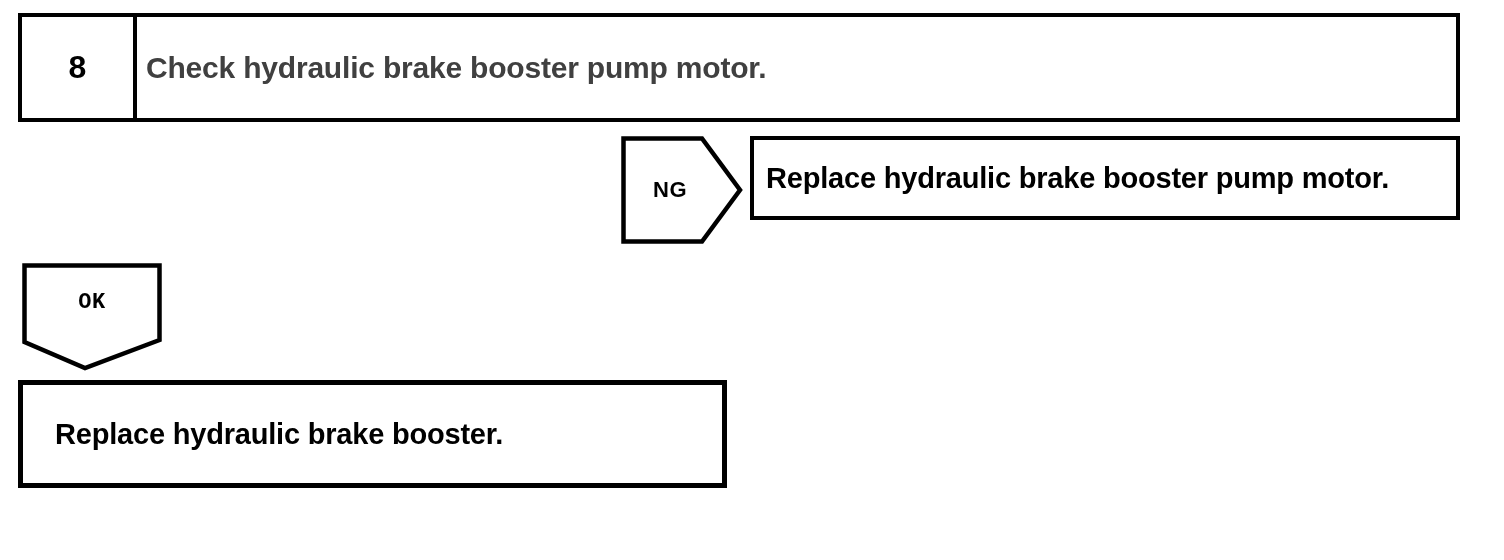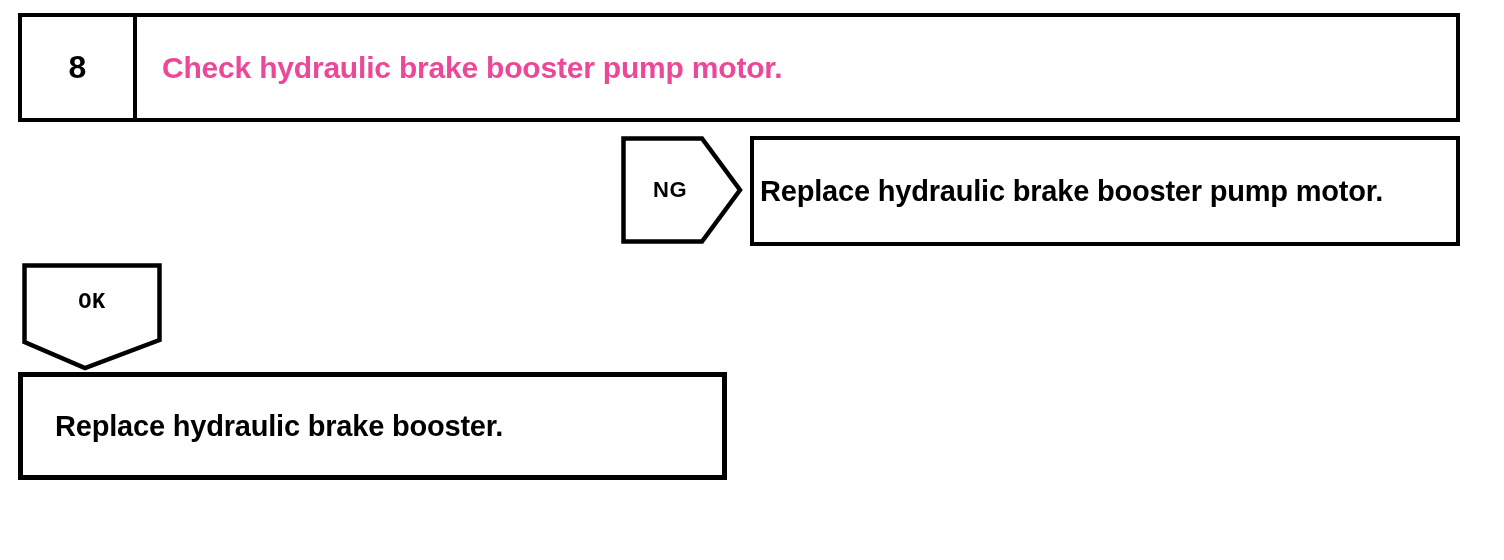--- a/index.html
+++ b/index.html
@@ -40,24 +40,24 @@
     justify-content: center;
     flex: 0 0 115px;
   }
   .step-number {
     font-size: 32px;
     font-weight: 700;
     color: #000000;
   }
   .step-text {
     flex: 1;
-    padding-left: 25px;
+    padding-left: 9px;
     font-size: 30px;
     font-weight: 700;
-    color: #ec4899;
+    color: #404040;
     letter-spacing: -0.2px;
   }
   .connector {
     position: absolute;
   }
   .connector svg {
     display: block;
     position: absolute;
     left: 0;
     top: 0;
@@ -81,22 +81,22 @@
   .ng-connector .connector-label {
     left: 0;
     top: 0;
     width: 98px;
     height: 100%;
   }
   .ng-action-box {
     left: 750px;
     top: 136px;
     width: 710px;
-    height: 110px;
-    padding-left: 6px;
+    height: 84px;
+    padding-left: 12px;
   }
   .ng-action-box span, .ok-action-box span {
     font-size: 29px;
     font-weight: 700;
     color: #000000;
     letter-spacing: -0.2px;
   }
   .ok-connector {
     left: 22px;
     top: 263px;
@@ -105,21 +105,21 @@
   }
   .ok-connector .connector-label {
     left: 0;
     top: 0;
     width: 100%;
     height: 78px;
     font-family: Liberation Mono, monospace;
   }
   .ok-action-box {
     left: 18px;
-    top: 372px;
+    top: 380px;
     width: 709px;
     height: 108px;
     padding-left: 32px;
     border-width: 5px;
     text-align: center;
   }
 </style>
 </head>
 <body>
 

